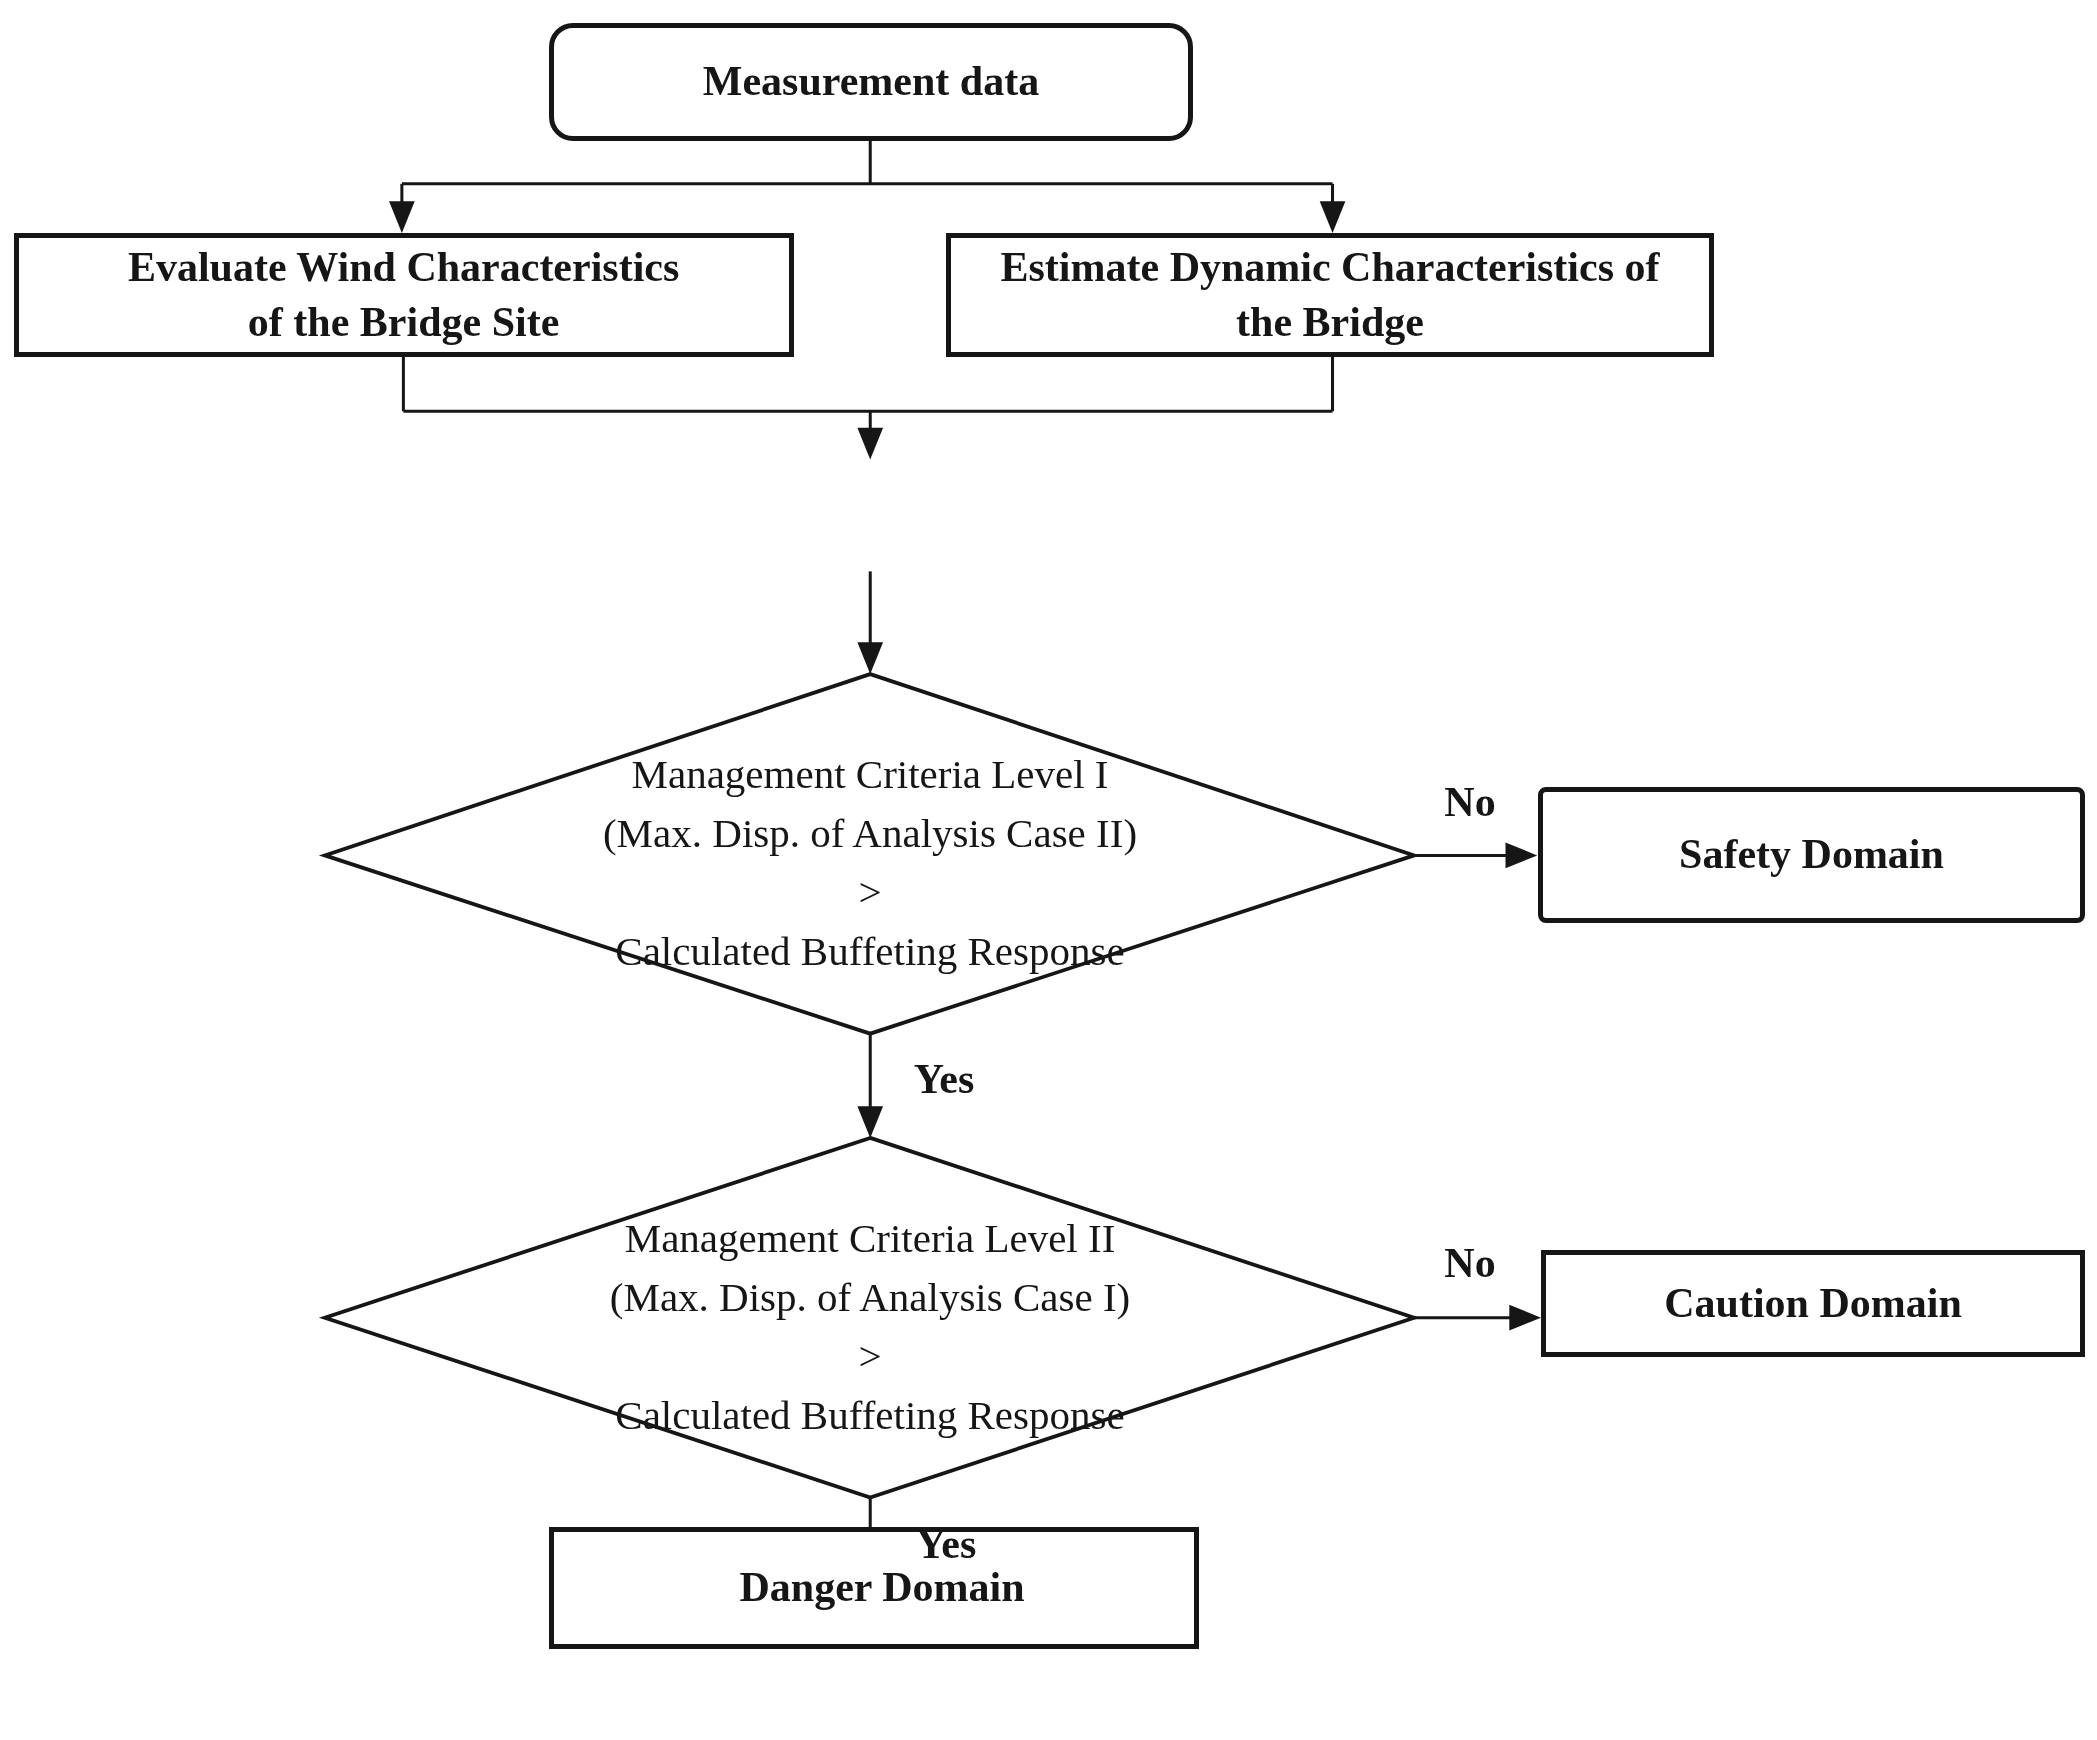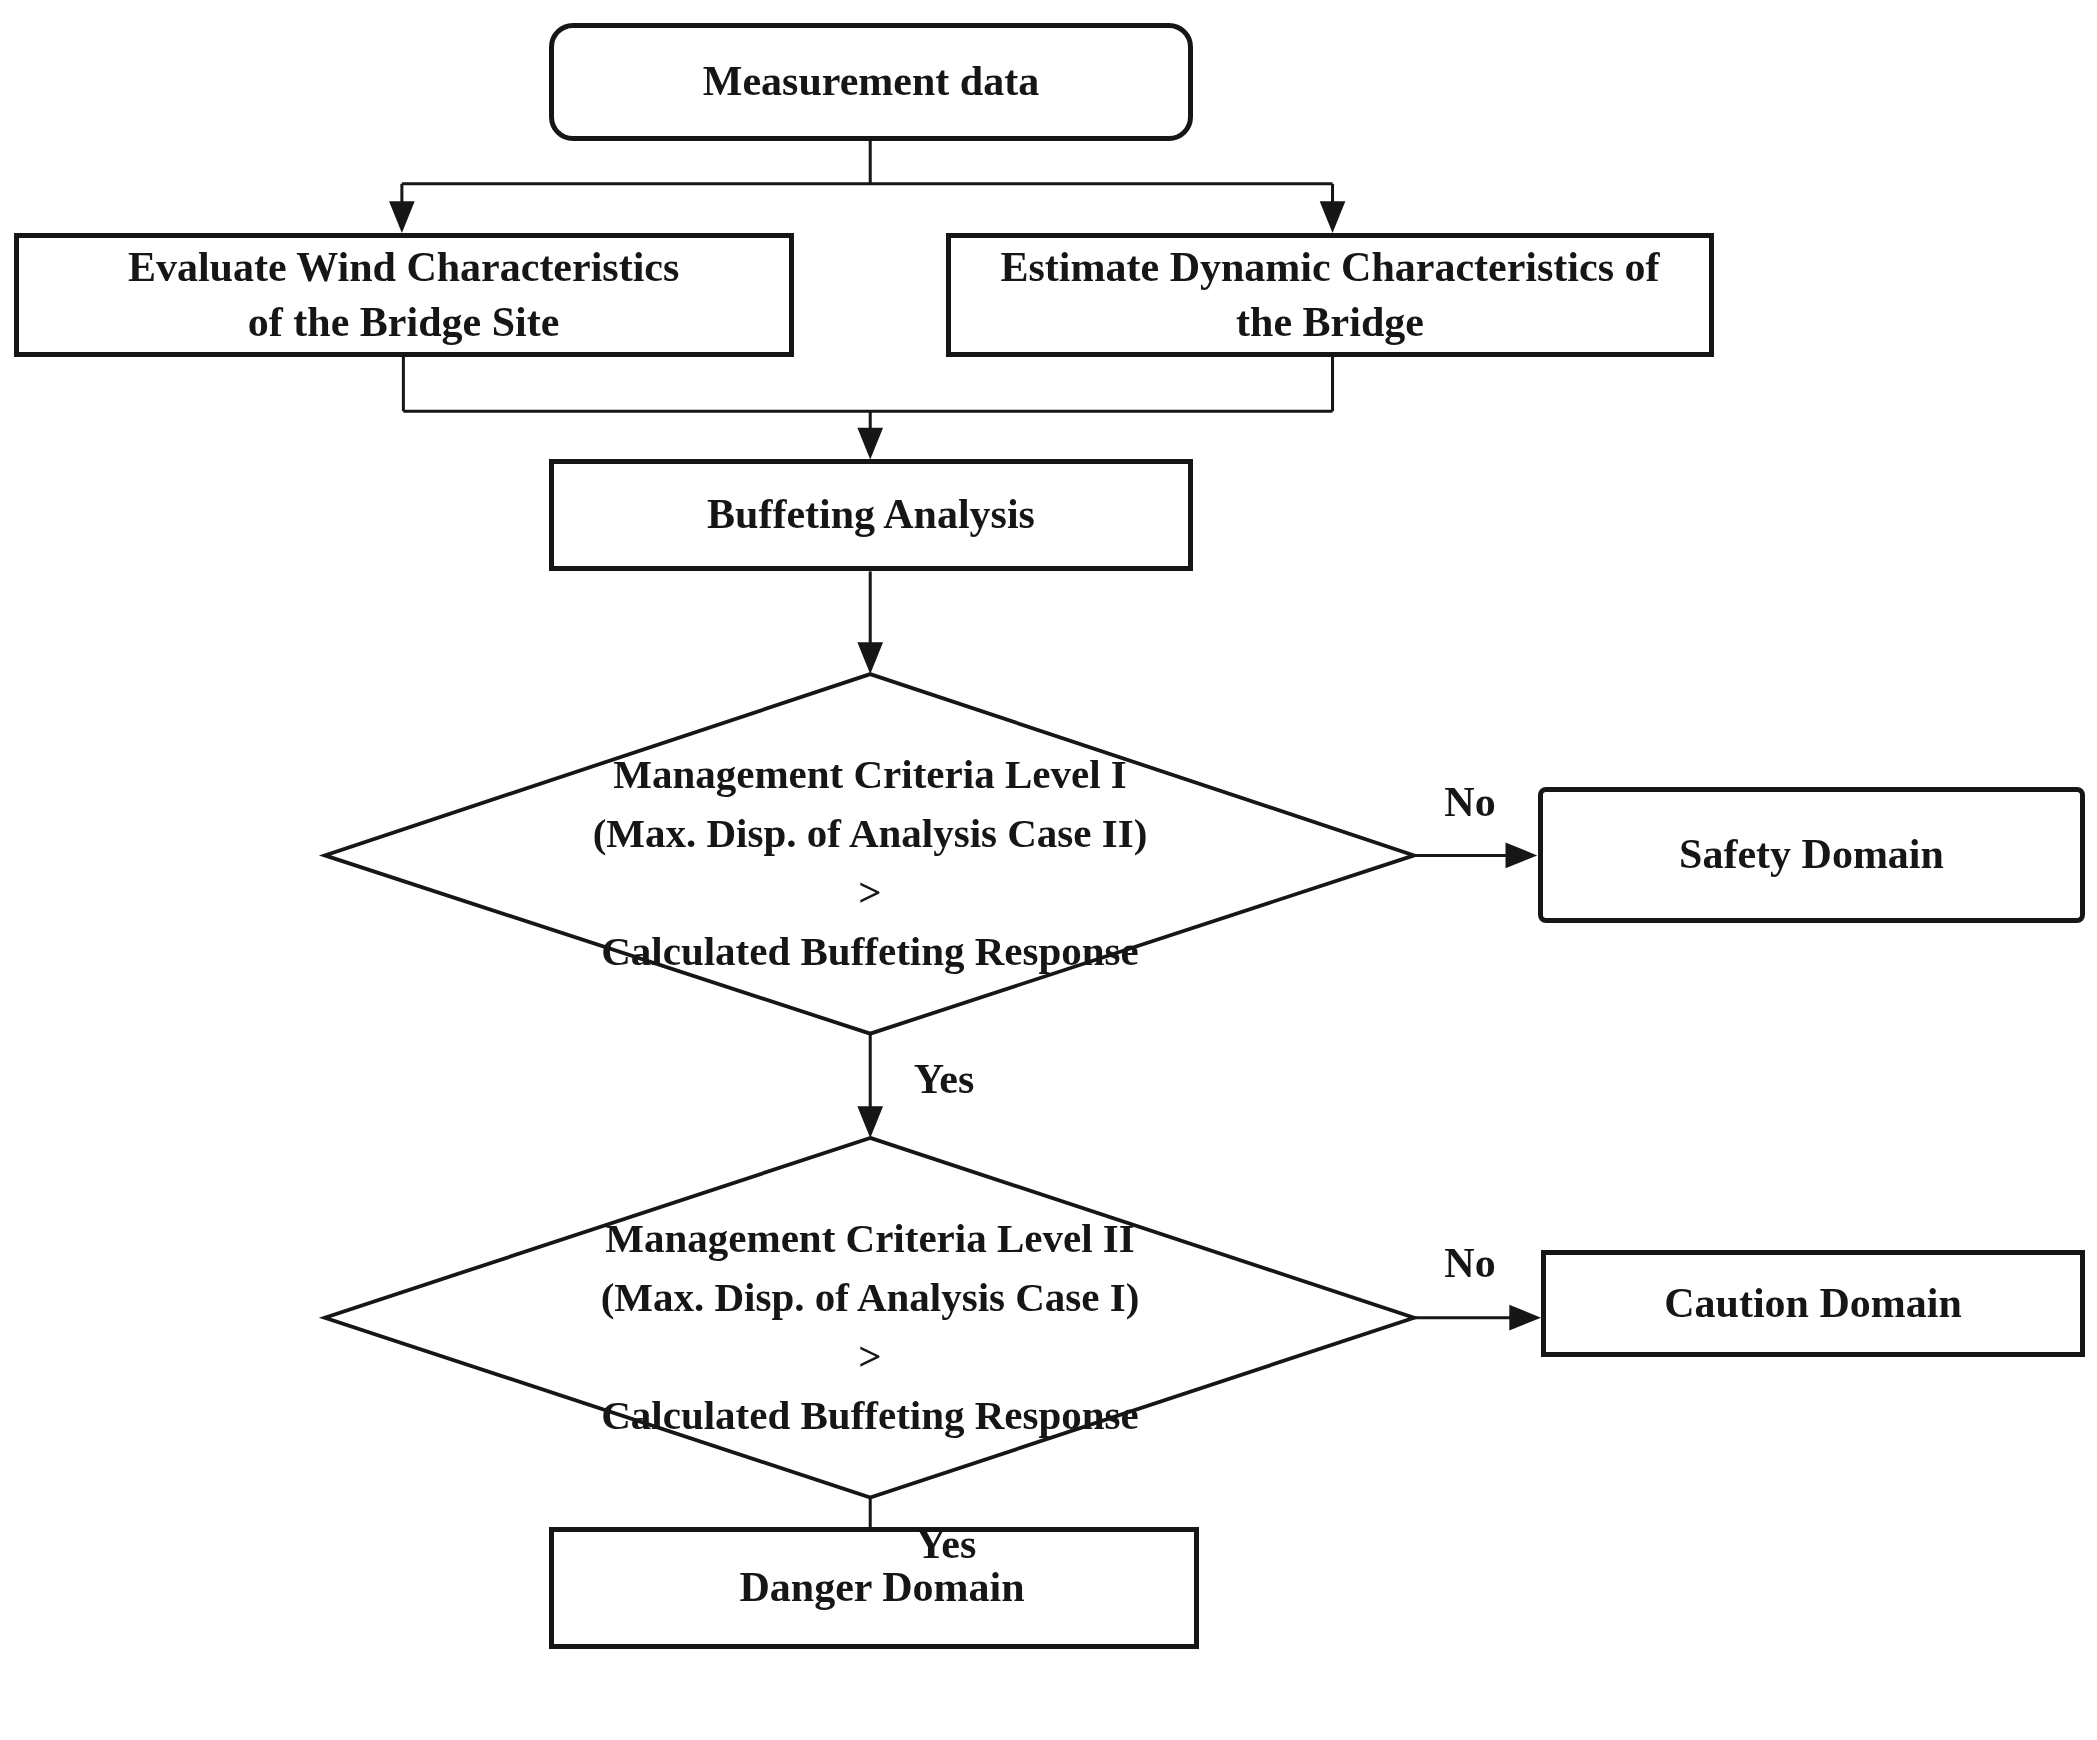--- a/index.html
+++ b/index.html
@@ -46,21 +46,21 @@
     text-align: center;
     font-weight: 700;
     font-size: 42px;
     line-height: 1.32;
     white-space: pre-line;
   }
   .dlabel {
     position: absolute;
     transform: translate(-50%, -50%);
     text-align: center;
-    font-weight: 700;
+    font-weight: 400;
     font-size: 41px;
     line-height: 1.44;
     white-space: pre-line;
     width: 831px;
   }
   .edge-label {
     position: absolute;
     transform: translate(-50%, -50%);
     font-weight: 700;
     font-size: 42px;
@@ -108,21 +108,20 @@
   </svg>
 
   <div class="node" style="left:549px; top:23px; width:644px; height:118px;border-radius:24px;">Measurement data</div>
 
   <div class="node" style="left:13.6px; top:233px; width:780px; height:124px;">Evaluate Wind Characteristics
 of the Bridge Site</div>
 
   <div class="node" style="left:946px; top:233px; width:768px; height:124px;">Estimate Dynamic Characteristics of
 the Bridge</div>
 
-  <div class="node" style="left:549px; top:459px; width:644px; height:112px;">Buffeting Analysis</div>
 
   <div class="node" style="left:1538px; top:787px; width:547px; height:136px;border-radius:8px;">Safety Domain</div>
 
   <div class="node" style="left:1541px; top:1250px; width:544px; height:107px;">Caution Domain</div>
 
   <div class="node" style="left:549px; top:1527px; width:650px; height:122px;padding-left:16px;">Danger Domain</div>
 
   <div class="dlabel" style="left:870px; top:863px;">Management Criteria Level I
 (Max. Disp. of Analysis Case II)
 &gt;

